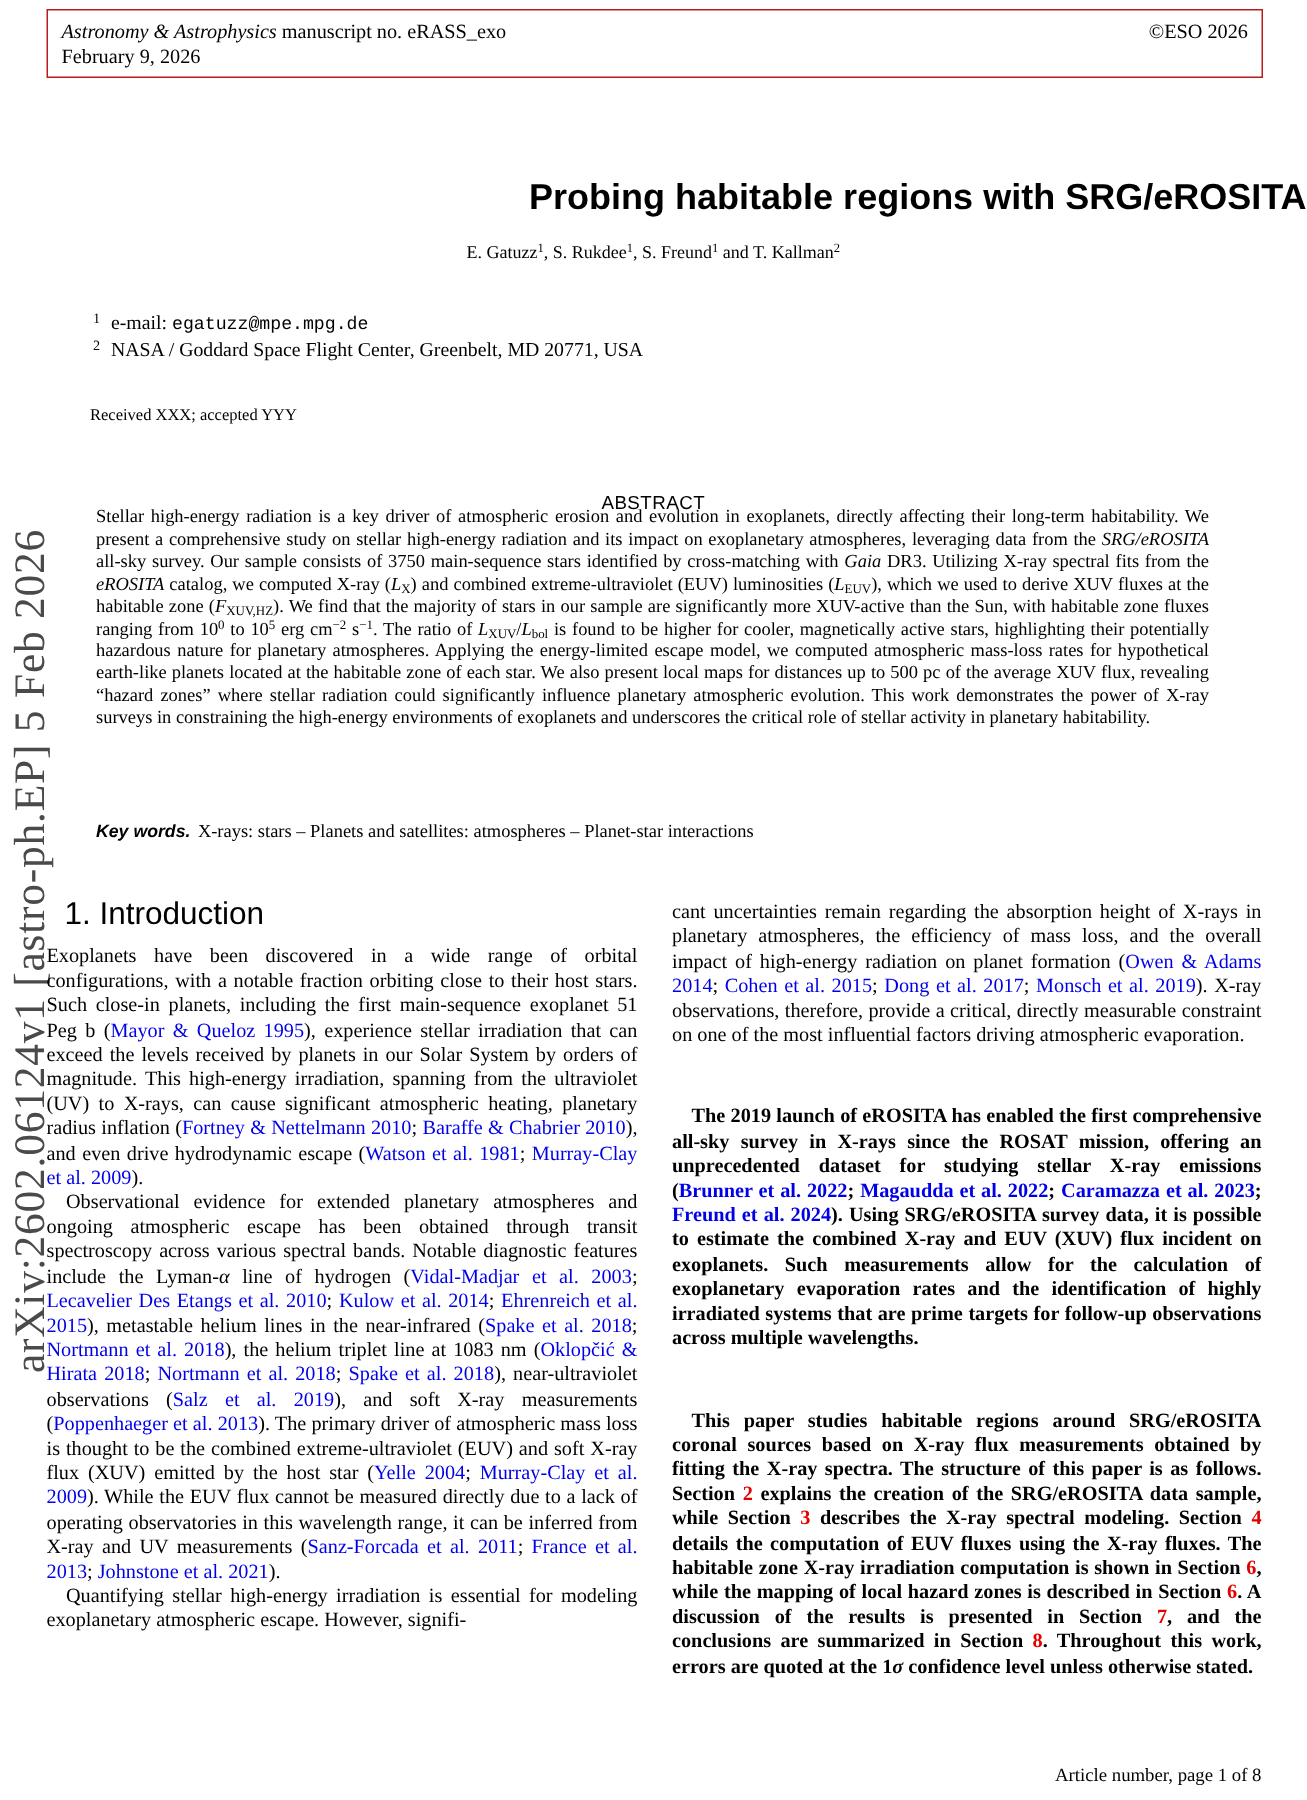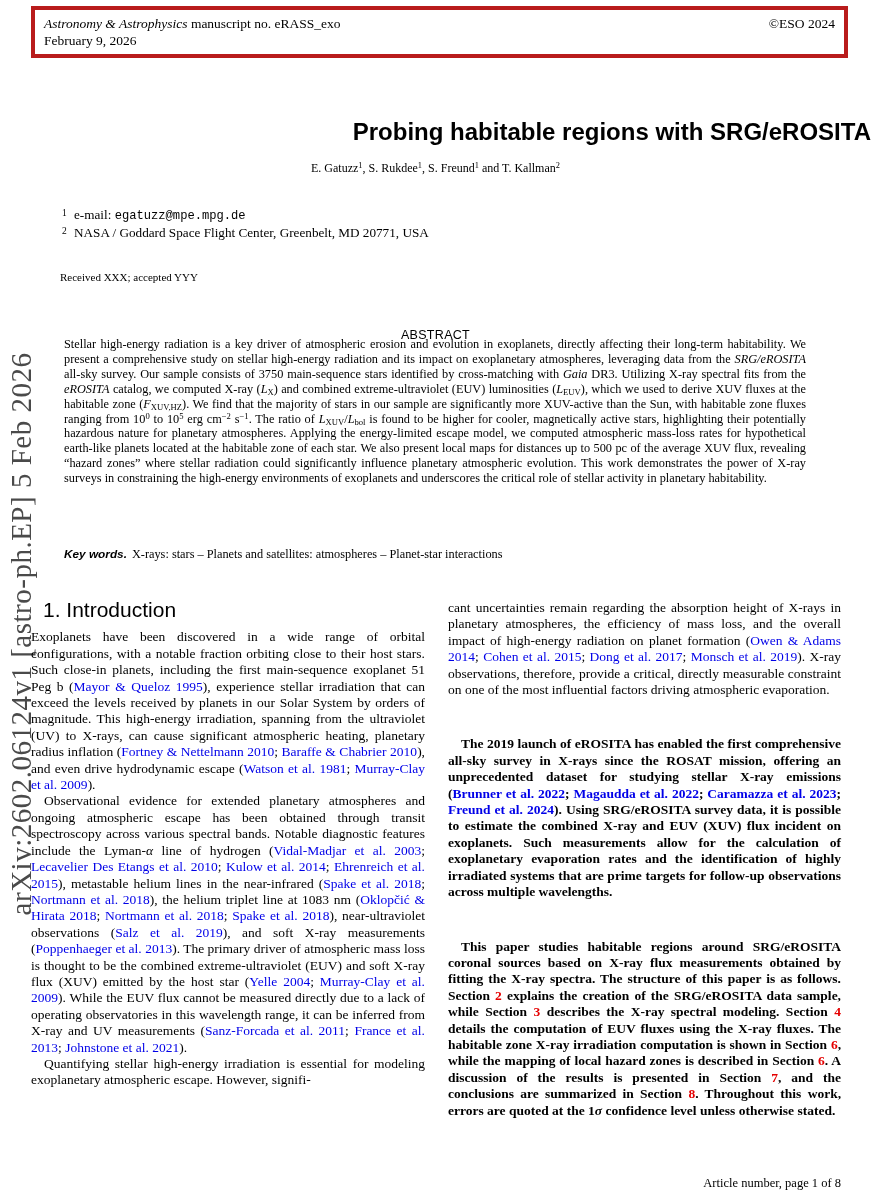--- a/index.html
+++ b/index.html
@@ -5,21 +5,21 @@
   html, body { margin: 0; padding: 0; background: #ffffff; }
   body {
     width: 871px; height: 1200px; position: relative; overflow: hidden;
     font-family: "Liberation Serif", serif; color: #000;
   }
   .page { position: absolute; inset: 0; }
 
   
   .header-box {
     position: absolute; left: 31px; top: 6px; width: 791px;
-    border: 4px solid #b91c1c; padding: 5px 9px;
+    border: 1px solid #b91c1c; padding: 5px 9px;
     display: flex; justify-content: space-between; align-items: flex-start;
     font-size: 13.5px; line-height: 17px;
   }
   .s-i { font-style: italic; }
   .s-tt { font-family: "Liberation Mono", monospace; font-size: 0.92em; }
   .s-sup { font-size: 0.70em; position: relative; top: -0.45em; line-height: 0; }
   .s-sub { font-size: 0.70em; position: relative; top: 0.25em; line-height: 0; }
   .s-cite { color: var(--cite, #0000e8); }
   .s-ref  { color: var(--ref, #e50000); }
 
@@ -84,21 +84,21 @@
 </head>
 <body>
 
 <div class="page">
 
   <div class="header-box">
     <div class="header-left">
       <div><span class="s-i">Astronomy &amp; Astrophysics</span><span> manuscript no. eRASS_exo</span></div>
       <div>February 9, 2026</div>
     </div>
-    <div class="header-right">©ESO 2024</div>
+    <div class="header-right">©ESO 2026</div>
   </div>
 
   <div class="arxiv-stamp">arXiv:2602.06124v1  [astro-ph.EP]  5 Feb 2026</div>
 
   <h1 class="title">Probing habitable regions with SRG/eROSITA</h1>
 
   <div class="authors"><span>E. Gatuzz</span><span class="s-sup">1</span><span>, S. Rukdee</span><span class="s-sup">1</span><span>, S. Freund</span><span class="s-sup">1</span><span> and T. Kallman</span><span class="s-sup">2</span></div>
 
   <div class="affiliations">
     <div class="affil-line">

